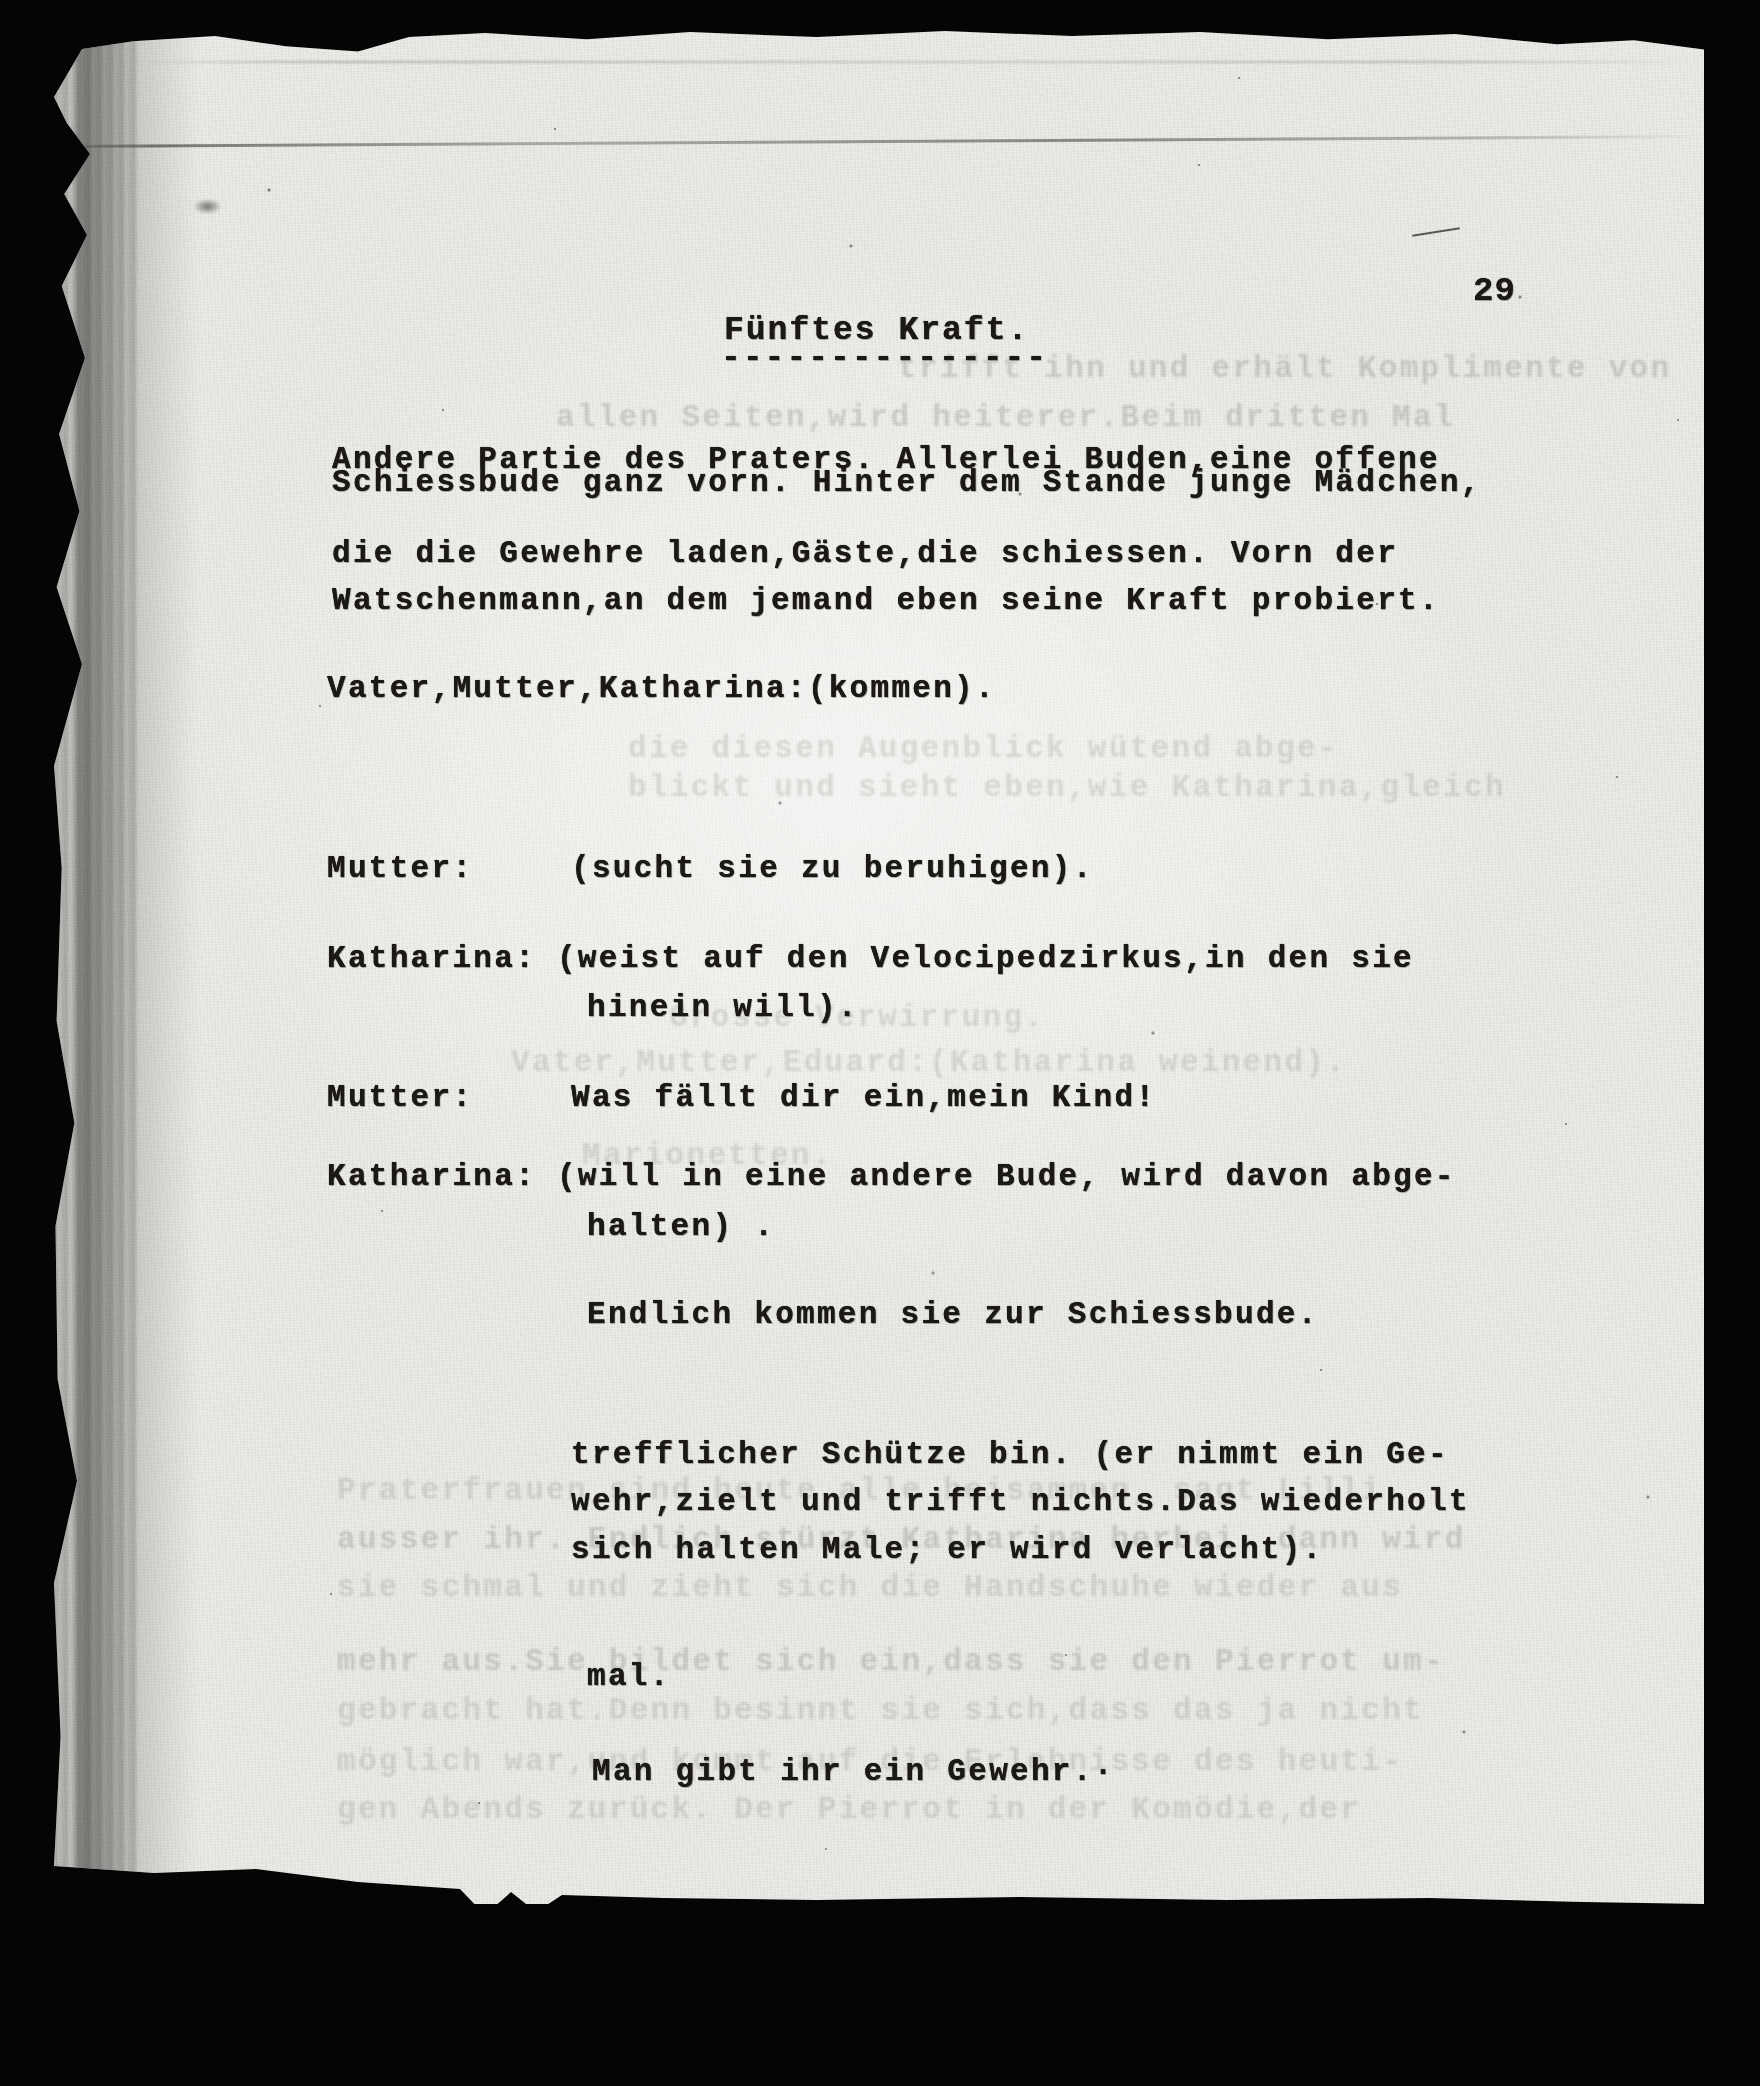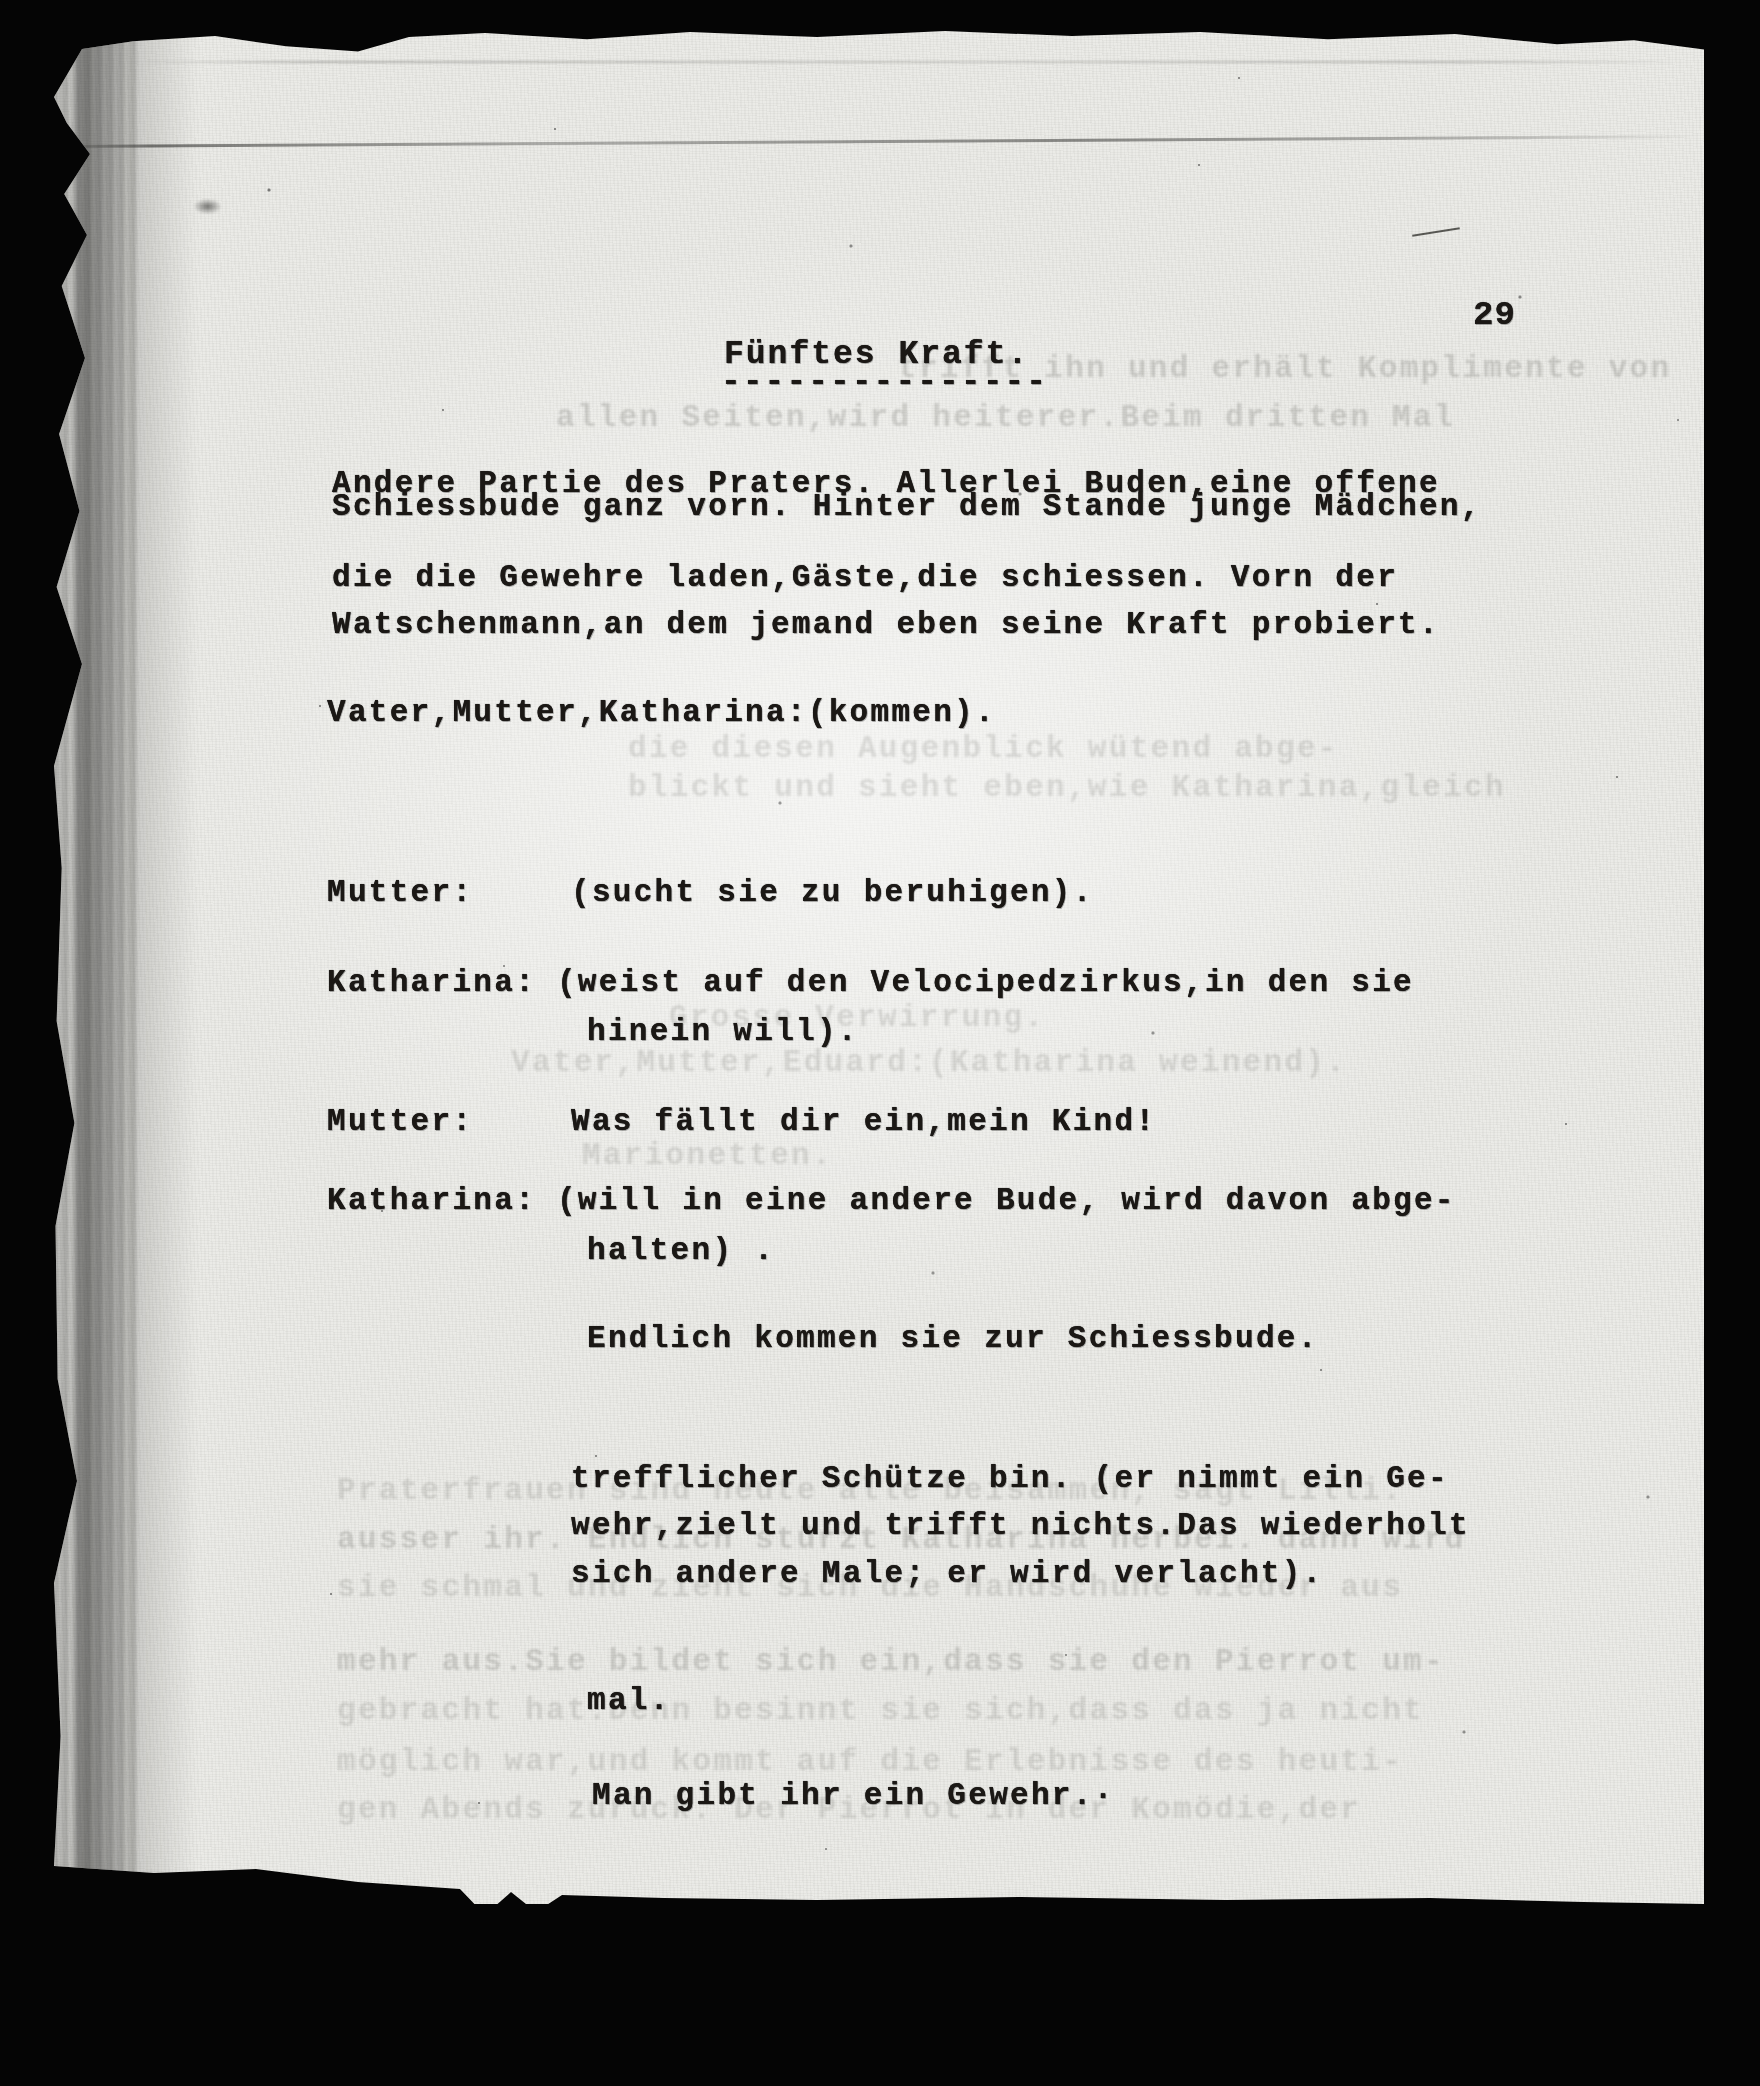--- a/index.html
+++ b/index.html
@@ -82,21 +82,20 @@
       1184px 46px 0 0 rgba(10,10,10,.5),   1623px 388px 0 0 rgba(10,10,10,.44);
   }
   
   .textlayer{position:absolute;left:0;top:0;width:1760px;height:2087px;}
   .tw{
     position:absolute;white-space:pre;
     font-weight:bold;font-size:31px;line-height:32px;letter-spacing:2.3px;
     color:#1b1815;
     text-shadow:0 0 0.8px rgba(5,5,5,.95), 0.8px 0.8px 0.6px rgba(20,20,20,.28);
     filter:blur(0.2px);
-    margin-top:24px;
   }
   .title{font-size:33px;letter-spacing:2px;}
   .pageno{font-size:34px;letter-spacing:1px;}
   .spk{display:inline-block;width:244px;}
   .ghost{
     position:absolute;white-space:pre;
     font-weight:bold;font-size:31px;line-height:32px;letter-spacing:2.3px;
     color:#45453f;opacity:.15;filter:blur(1.1px);
   }
   .ghost.strong{opacity:.20;}
@@ -149,21 +148,21 @@
 
   <div class="tw" style="top:1082px;left:327px"><span class="spk">Mutter:</span><span>Was fällt dir ein,mein Kind!</span></div>
 
   <div class="tw" style="top:1161px;left:327px">Katharina: (will in eine andere Bude, wird davon abge-</div>
   <div class="tw" style="top:1211px;left:587px">halten) .</div>
 
   <div class="tw" style="top:1299px;left:587px">Endlich kommen sie zur Schiessbude.</div>
 
   <div class="tw" style="top:1439px;left:571px">trefflicher Schütze bin. (er nimmt ein Ge-</div>
   <div class="tw" style="top:1486px;left:571px">wehr,zielt und trifft nichts.Das wiederholt</div>
-  <div class="tw" style="top:1534px;left:571px">sich andere Male; er wird verlacht).</div>
+  <div class="tw" style="top:1534px;left:571px">sich halten Male; er wird verlacht).</div>
 
   <div class="tw" style="top:1661px;left:587px">mal.</div>
 
   <div class="tw" style="top:1756px;left:592px">Man gibt ihr ein Gewehr.·</div>
 
 
 </div>
 
 
 </body></html>

